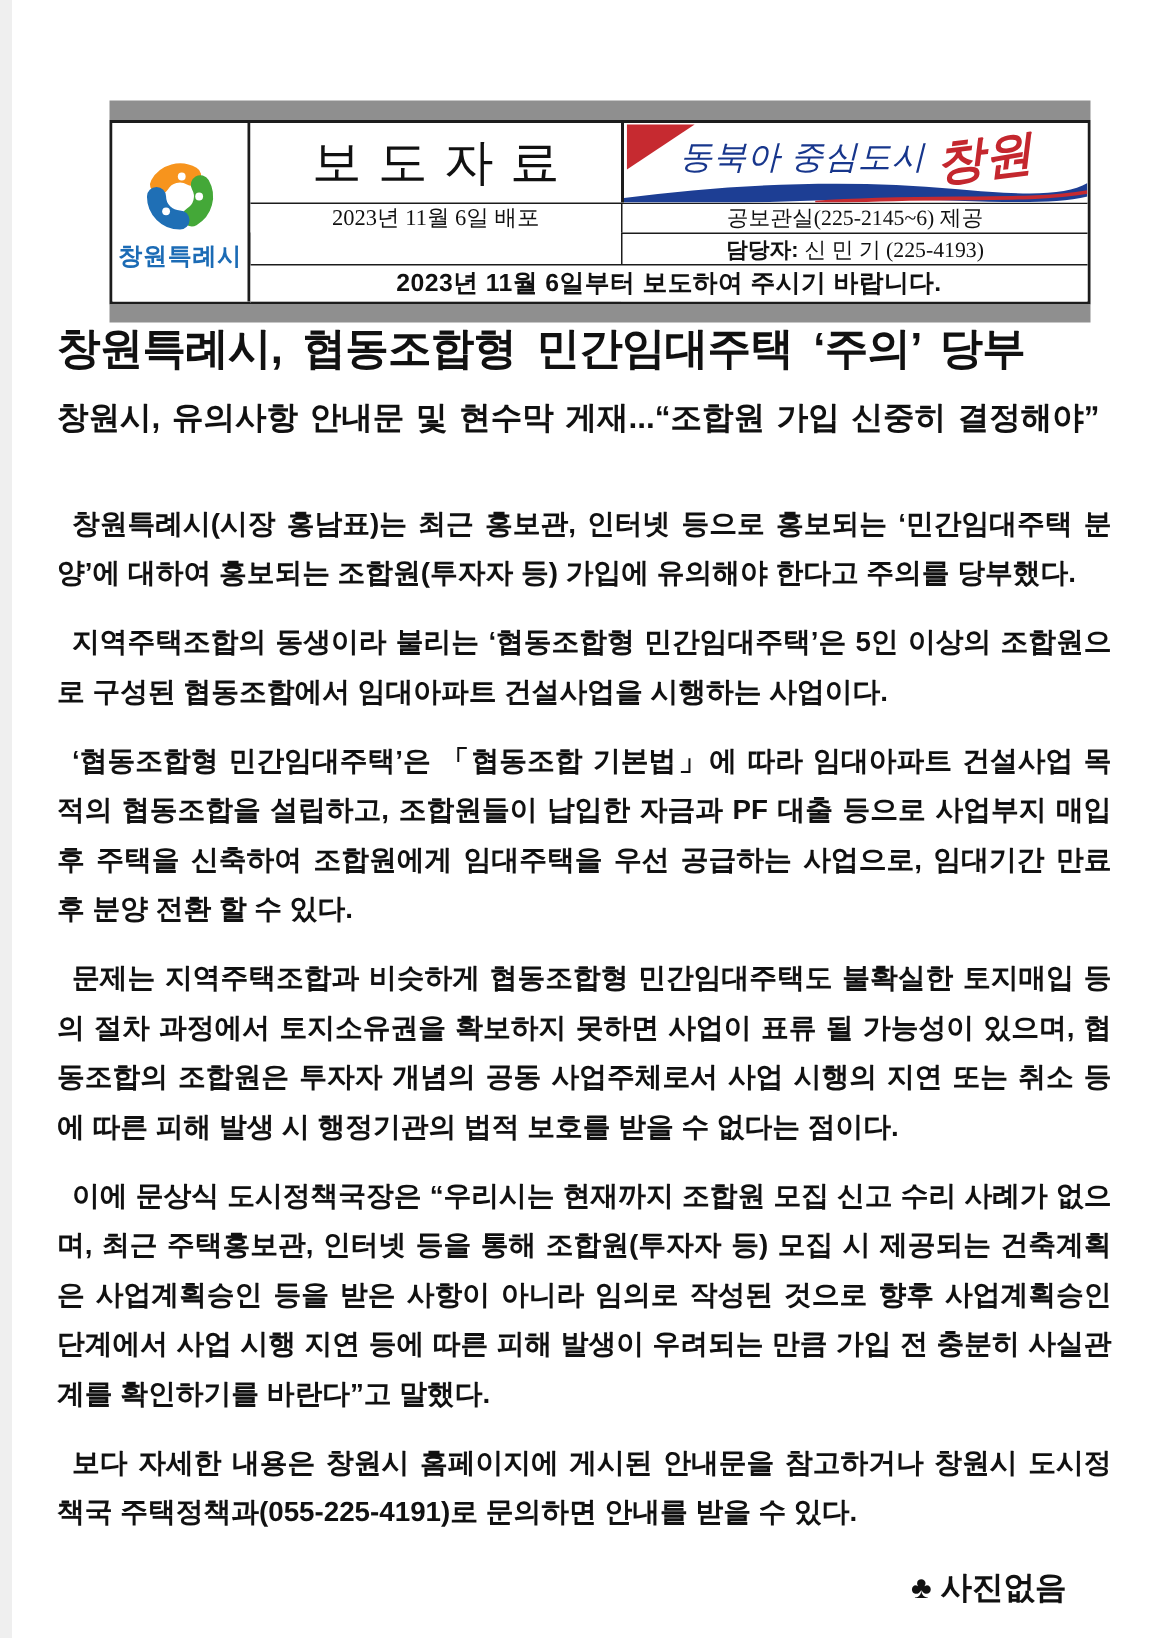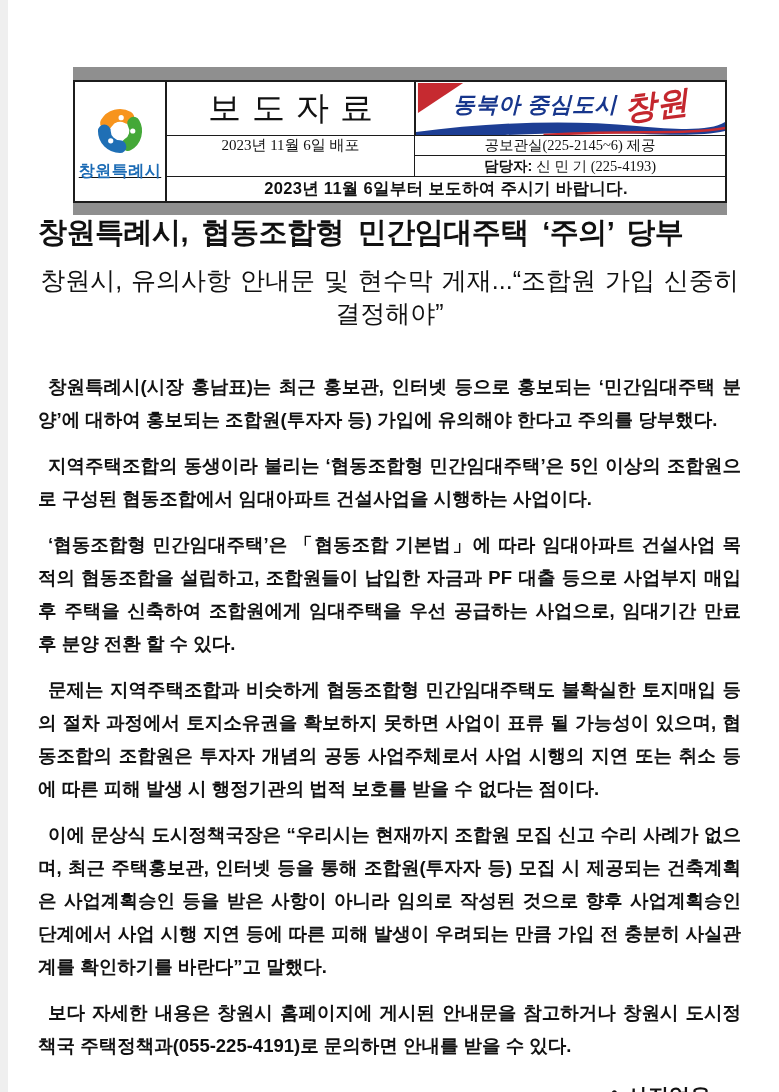--- a/index.html
+++ b/index.html
@@ -12,41 +12,41 @@
   .bar { height:13px; background:#8f8f8f; }
   .bar.bottom { height:12px; }
   .header-table {
     display:grid;
     grid-template-columns:92px 247px 1fr;
     grid-template-rows:53px 20px 21px 25px;
     border:2px solid #1c1c1c;
     background:#fff;
   }
   .cell { display:flex; align-items:center; justify-content:center; background:#fff; overflow:hidden; }
-  .logo-cell { grid-area:1/1/5/2; flex-direction:column; border-right:2px solid #1c1c1c; padding-top:1px;text-decoration:underline; }
+  .logo-cell { grid-area:1/1/5/2; flex-direction:column; border-right:2px solid #1c1c1c; padding-top:1px; }
   .emblem { width:58px; height:58px; }
   .logo-text { color:#1b6bb5; font-weight:bold; font-size:16px; letter-spacing:0.5px; margin-top:1px; white-space:nowrap; }
   .title-cell { grid-area:1/2/2/3; font-size:33px; font-weight:500; letter-spacing:11px; text-indent:11px; white-space:nowrap; }
   .banner-cell { grid-area:1/3/2/4; border-left:2px solid #1c1c1c; position:relative; }
   .banner-svg { position:absolute; left:0; top:0; width:100%; height:100%; }
   .slogan-wrap { position:relative; display:flex; align-items:center; gap:7px; margin-top:-8px; z-index:2; }
-  .slogan-main { font-size:22px; font-weight:700; font-style:italic; color:#17368c; letter-spacing:0.5px; white-space:nowrap; }
+  .slogan-main { font-size:22px; font-weight:400; font-style:italic; color:#17368c; letter-spacing:0.5px; white-space:nowrap; }
   .slogan-city { font-size:32px; font-weight:bold; font-style:italic; color:#c4272e; font-family:"DejaVu Serif", serif; transform:rotate(-7deg); line-height:1; white-space:nowrap; }
   .serif { font-family:"Liberation Serif", serif; }
   .date-cell { grid-area:2/2/3/3; border-top:1.5px solid #1c1c1c; font-size:15px; }
   .provider-cell { grid-area:2/3/3/4; border-top:1.5px solid #1c1c1c; border-left:1.5px solid #1c1c1c; font-size:14.5px; }
   .dept-cell { grid-area:3/2/4/3; border-top:1.5px solid #1c1c1c; font-size:19px; font-weight:bold;margin-top:46px; }
   .contact-cell { grid-area:3/3/4/4; border-top:1.5px solid #1c1c1c; border-left:1.5px solid #1c1c1c; font-size:14.5px; gap:4px; }
   .contact-cell .label { font-weight:bold; }
   .embargo-cell { grid-area:4/2/5/4; border-top:1.5px solid #1c1c1c; font-size:16.5px; font-weight:bold; letter-spacing:0.3px; }
 
   
   .article { position:absolute; left:38px; right:38px; top:213px; }
   .article-title { margin:0; font-size:29px; font-weight:800; text-align:left; word-spacing:6px; letter-spacing:-0.5px; }
-  .article-subtitle { margin:11px 0 0; font-size:25px; font-weight:normal; text-align:center; word-spacing:2px; }
+  .article-subtitle { margin:11px 0 0; font-size:21px; font-weight:bold; text-align:left; word-spacing:2px; }
   .body-text { margin-top:40px; font-size:18.5px; font-weight:bold; line-height:33px; text-align:justify; }
   .body-text p { margin:0 0 13px; text-indent:10px; }
   .no-photo { margin-top:20px; text-align:right; padding-right:30px; font-size:21px; font-weight:bold; }
 </style>
 </head>
 <body>
 
 <div class="page">
   <div class="scan-edge"></div>
 

